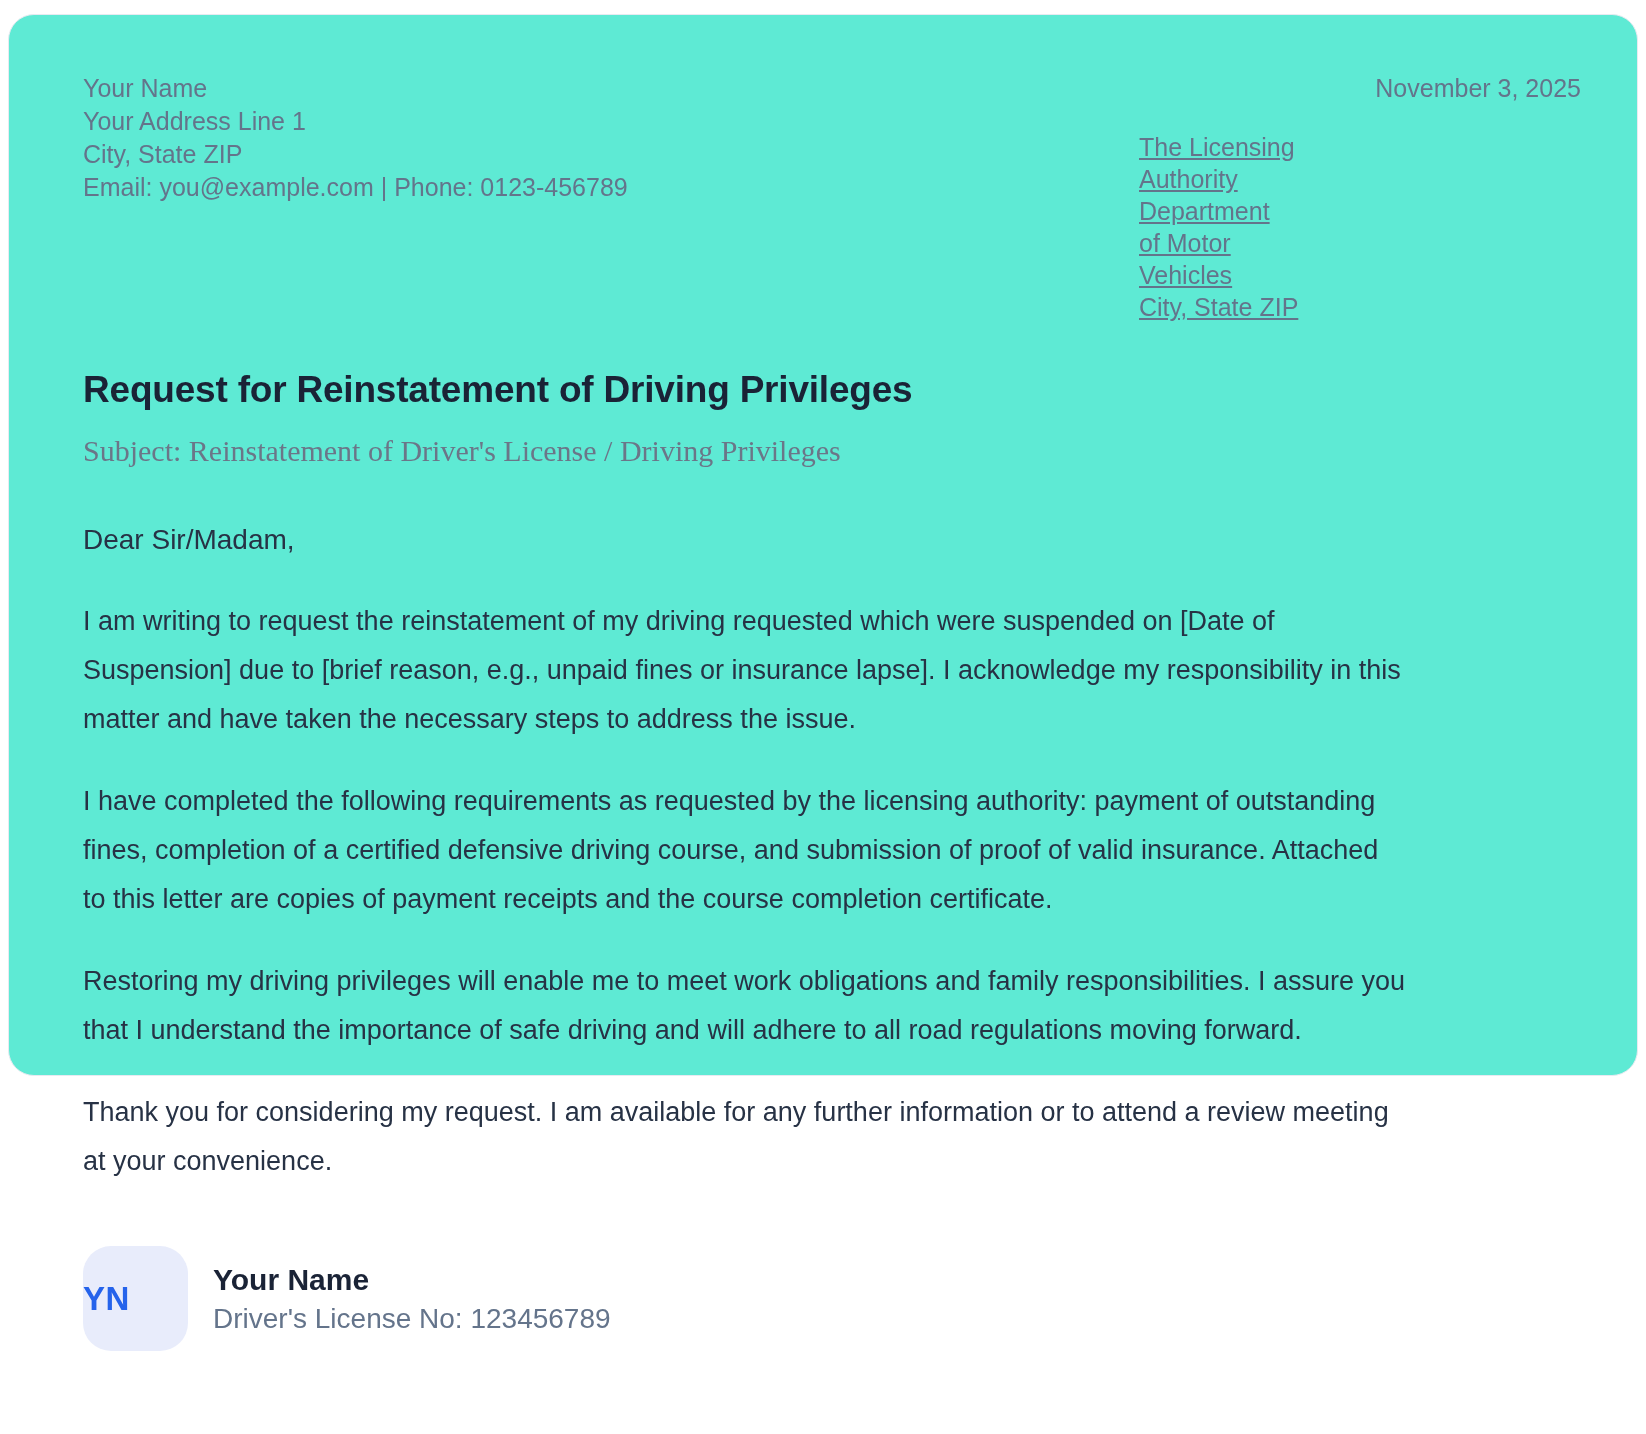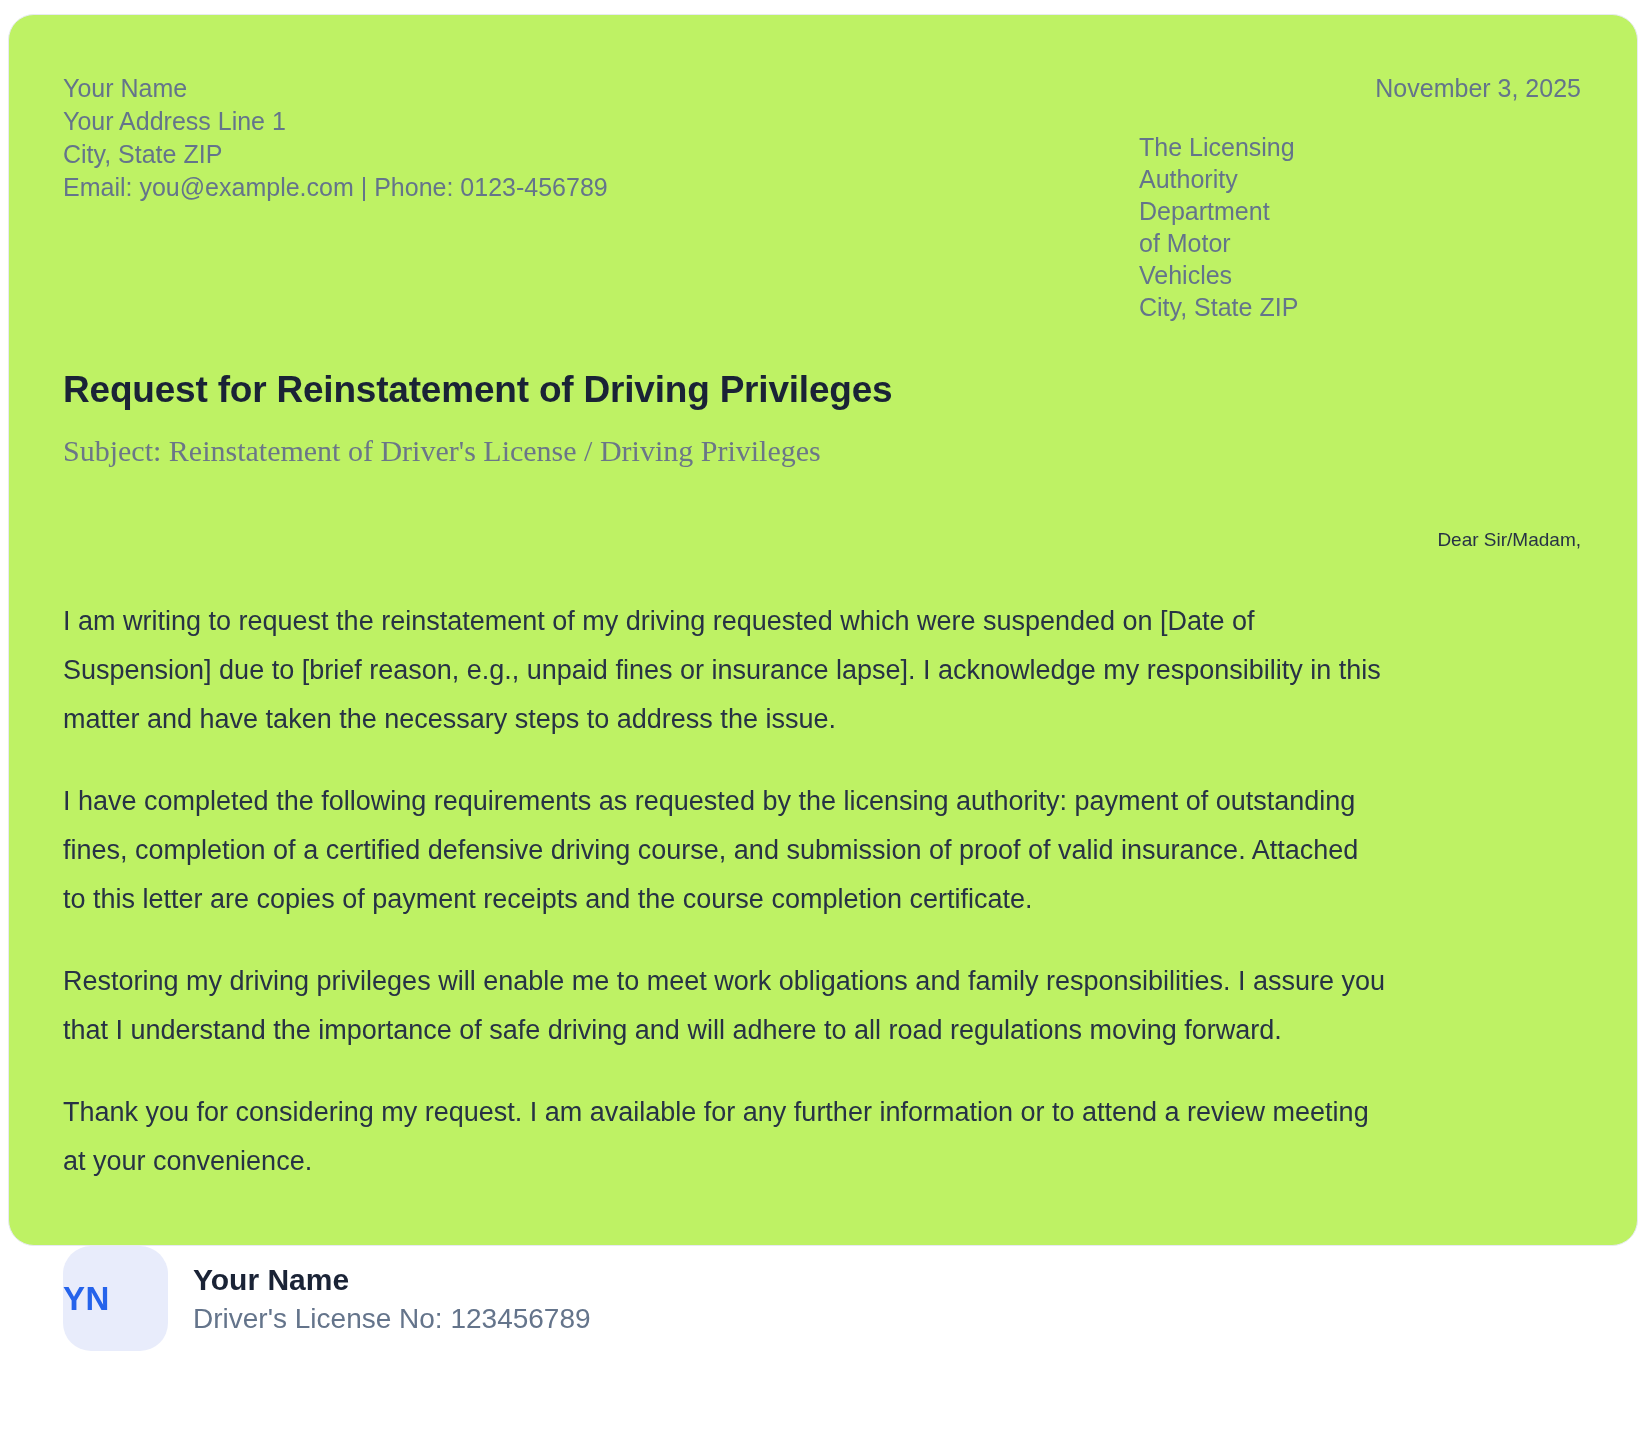--- a/index.html
+++ b/index.html
@@ -5,25 +5,25 @@
   * { margin: 0; padding: 0; box-sizing: border-box; }
   html, body {
     width: 1646px; height: 1434px;
     background: #ffffff;
     font-family: "Liberation Sans", sans-serif;
     overflow: hidden;
   }
   .card {
     position: absolute;
     left: 8px; top: 14px;
-    width: 1630px; height: 1232px;
-    background: #bef264;
+    width: 1630px; height: 1062px;
+    background: #5eead4;
     border: 1.5px solid #e7eaf1;
     border-radius: 26px;
-    padding: 57px 56px 0 54px;
+    padding: 57px 56px 0 74px;
   }
   
   .letter-header {
     display: flex;
     justify-content: space-between;
     align-items: flex-start;
   }
   .sender {
     font-size: 25px;
     line-height: 33px;
@@ -35,20 +35,21 @@
     font-size: 25px;
     line-height: 33px;
     color: #64748b;
     white-space: nowrap;
   }
   .recipient {
     margin-top: 26px;
     font-size: 25px;
     line-height: 32px;
     color: #64748b;
+    text-decoration: underline;
   }
   .recipient .r-line { white-space: nowrap; }
   
   .title {
     margin-top: 44px;
     font-size: 37px;
     line-height: 46px;
     font-weight: 700;
     letter-spacing: -0.2px;
     color: #1a2336;
@@ -56,24 +57,23 @@
   .subject {
     margin-top: 18px;
     font-size: 30px;
     line-height: 40px;
     color: #6b7688;
     font-family: Liberation Serif, serif;
   }
   
   .salutation {
     margin-top: 44px;
-    font-size: 19px;
+    font-size: 28px;
     line-height: 49px;
     color: #273245;
-    text-align: right;
   }
   .par {
     margin-top: 33px;
     font-size: 27px;
     line-height: 49px;
     color: #273245;
   }
   
   .signature {
     margin-top: 60px;

